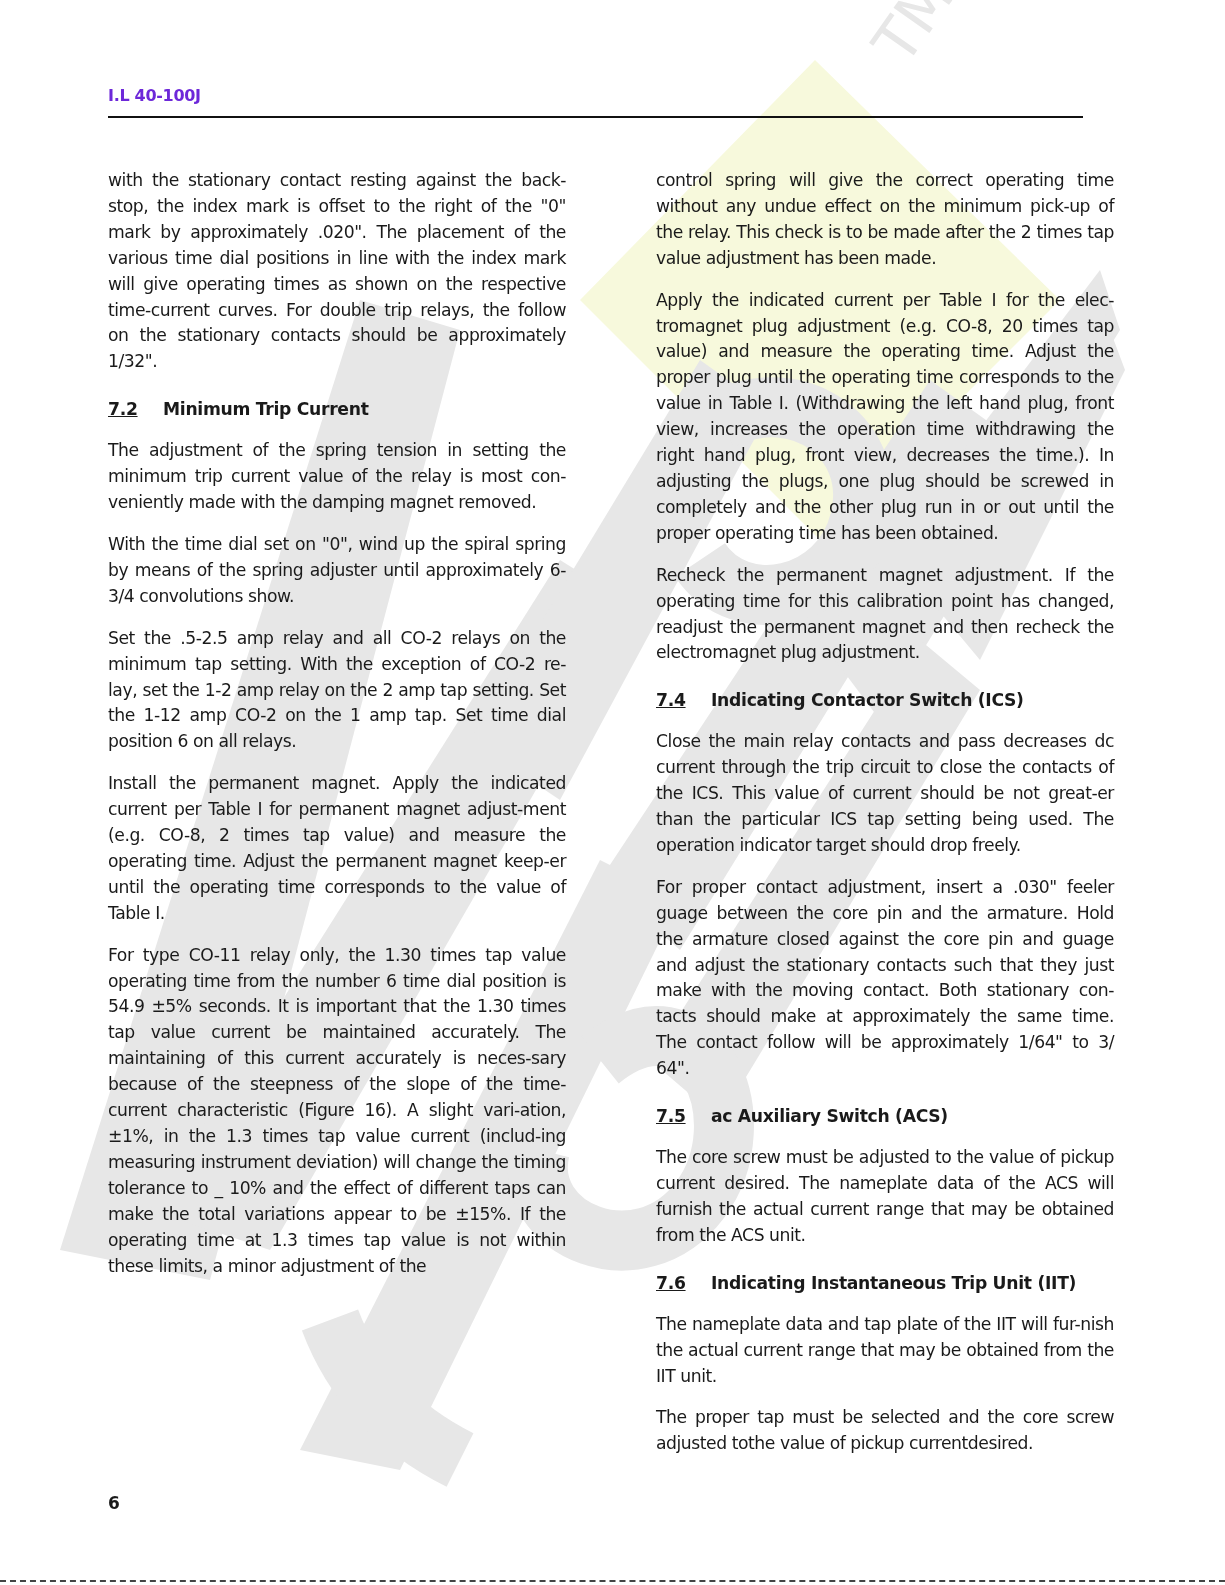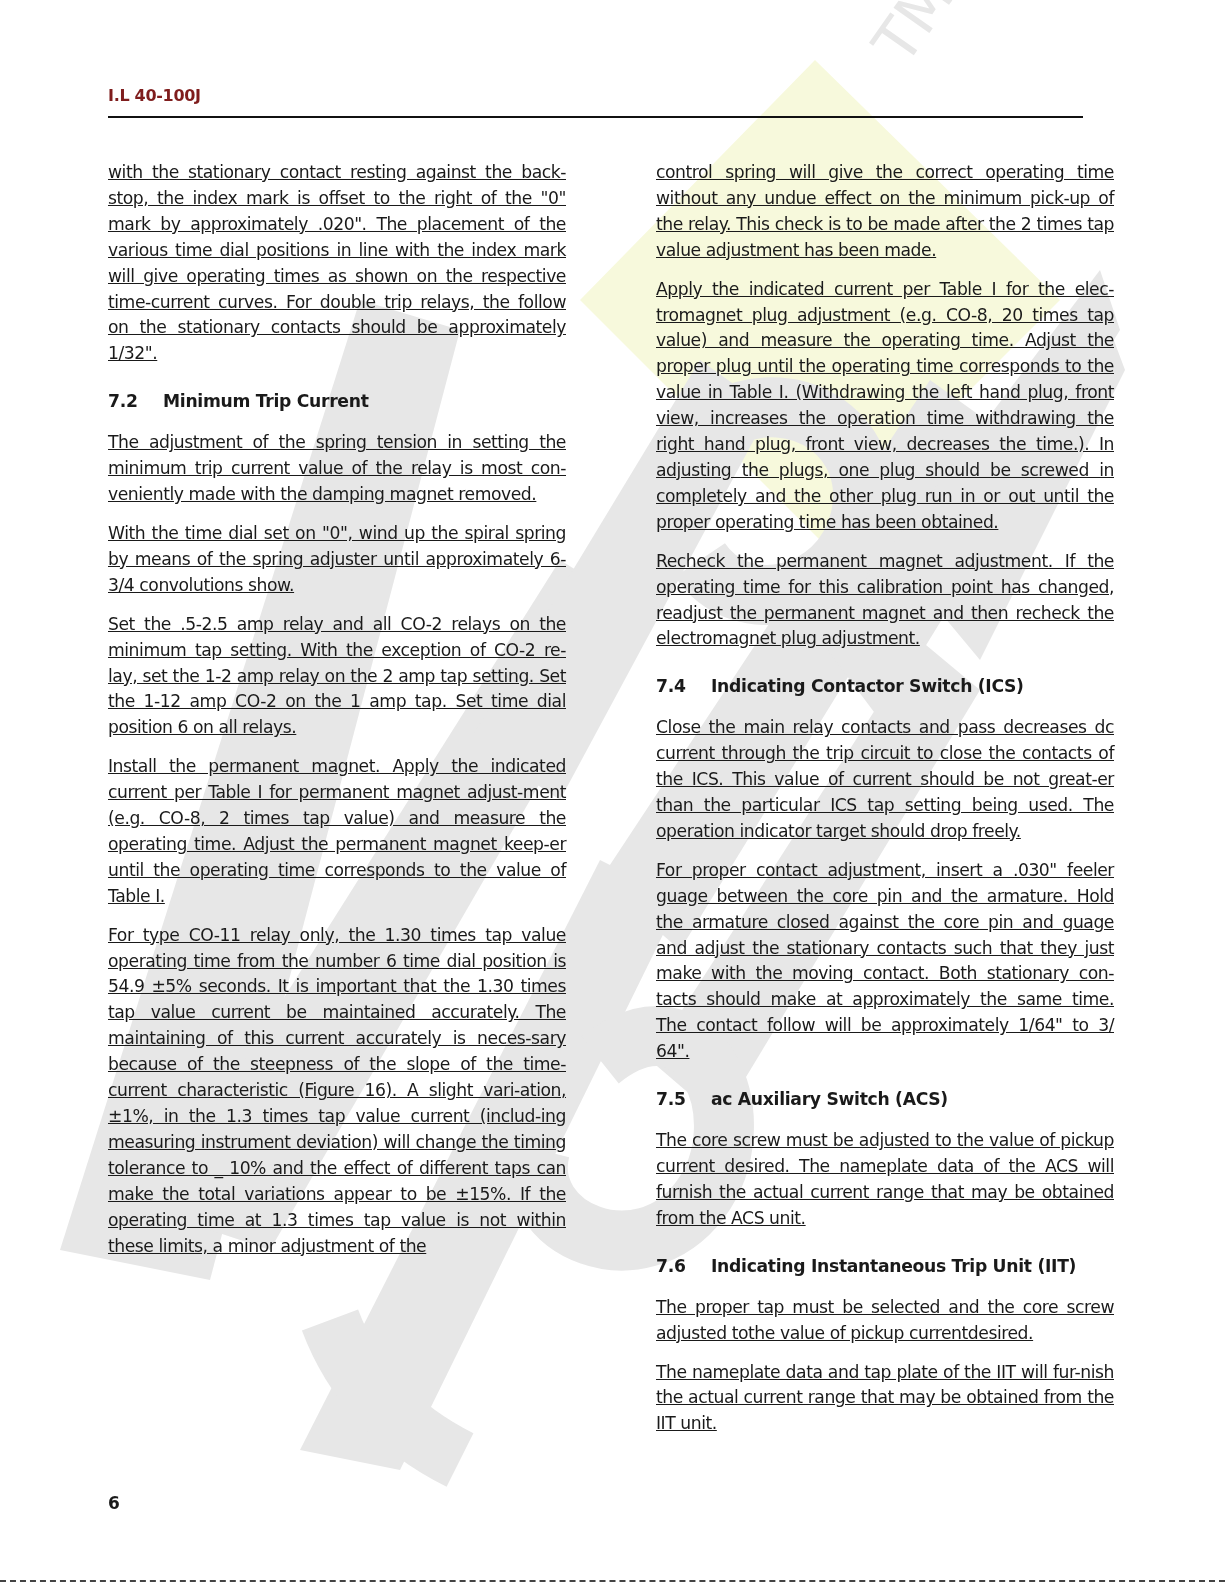--- a/index.html
+++ b/index.html
@@ -9,39 +9,39 @@
   }
   .watermark {
     position: absolute; left: 0; top: 0; width: 1225px; height: 1585px;
     pointer-events: none; z-index: 0;
   }
   .page-header {
     position: absolute; left: 108px; top: 86px; width: 975px; z-index: 2;
   }
   .doc-id {
     font-family: "DejaVu Sans", sans-serif; font-weight: bold; font-size: 16px;
-    color: #7f1d1d; letter-spacing: -0.3px;
+    color: #6d28d9; letter-spacing: -0.3px;
   }
   .header-rule {
     position: absolute; left: 0; top: 30px; width: 975px; height: 2px; background: #111;
   }
   .col {
     position: absolute; top: 152px; width: 458px; z-index: 2;
     font-size: 17.2px; line-height: 25.9px; letter-spacing: -0.45px;
   }
   .col-left { left: 108px; }
   .col-right { left: 656px; }
   .col p {
-    margin: 8px 0 13px 0; text-align: justify; hyphens: none; text-decoration: underline;
+    margin: 16px 0 13px 0; text-align: justify; hyphens: none;
   }
   .col h2 {
     font-size: 17.2px; font-weight: bold; margin: 22px 0 17px 0; line-height: 24px;
     letter-spacing: -0.3px;
   }
-  .col h2 .num { display: inline-block; width: 55px; }
+  .col h2 .num { display: inline-block; width: 55px; text-decoration: underline; }
   .page-number {
     position: absolute; left: 108px; top: 1493px; font-weight: bold; font-size: 17px;
     z-index: 2;
   }
   .bottom-rule {
     position: absolute; left: 0; top: 1580px; width: 1225px; height: 0;
     border-top: 2px dashed #444; z-index: 2;
   }
 </style>
 </head>
@@ -100,18 +100,18 @@
   <p>For proper contact adjustment, insert a .030" feeler guage between the core pin and the armature. Hold the armature closed against the core pin and guage and adjust the stationary contacts such that they just make with the moving contact. Both stationary con-tacts should make at approximately the same time. The contact  follow  will be approximately 1/64" to 3/ 64".</p>
 
   <h2>
     <span class="num">7.5</span><span>ac Auxiliary Switch (ACS)</span>
   </h2>
   <p>The core screw must be adjusted to the value of pickup current desired. The nameplate data of the ACS will furnish the actual current range that may be obtained from the ACS unit.</p>
 
   <h2>
     <span class="num">7.6</span><span>Indicating Instantaneous Trip Unit (IIT)</span>
   </h2>
+  <p>The nameplate data and tap plate of the IIT will fur-nish the actual current range that may be obtained from the IIT unit.</p>
   <p>The proper tap must be selected and the core screw adjusted tothe value of pickup currentdesired.</p>
-  <p>The nameplate data and tap plate of the IIT will fur-nish the actual current range that may be obtained from the IIT unit.</p>
 </div>
 
 <div class="page-number">6</div>
 <div class="bottom-rule"></div>
 
 </body></html>

